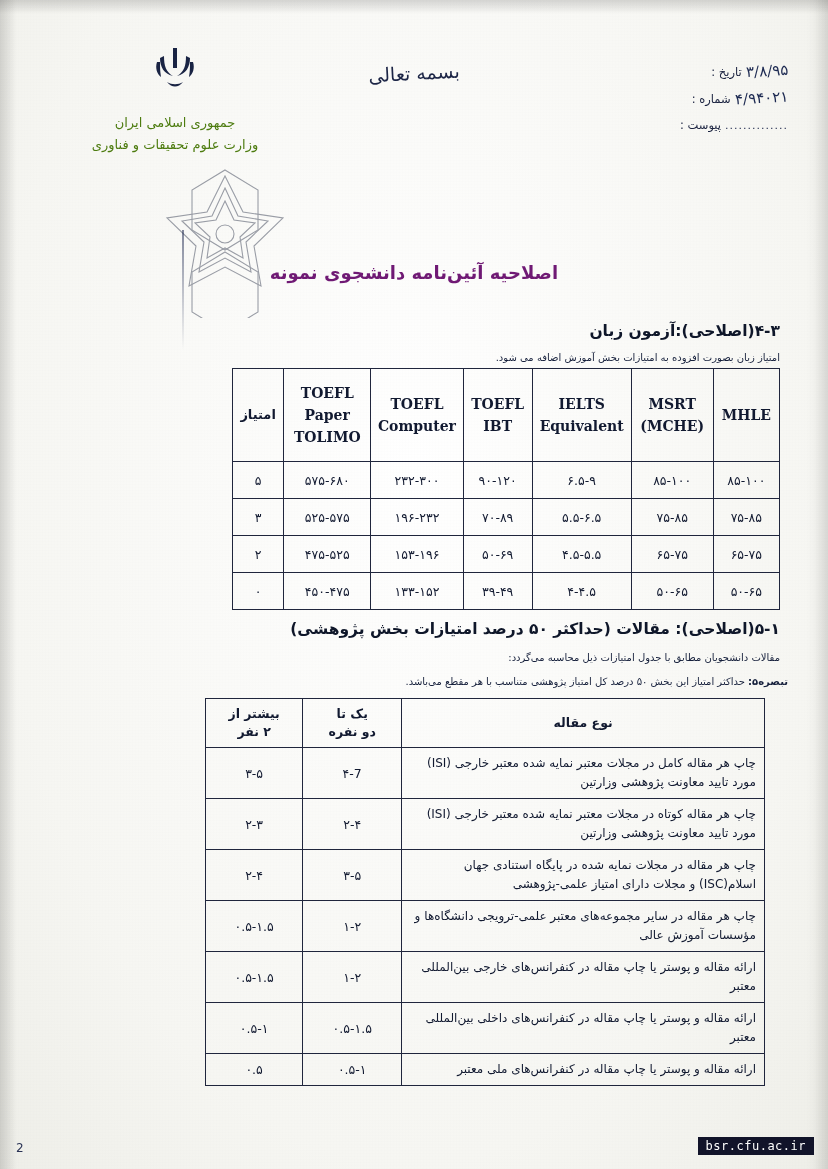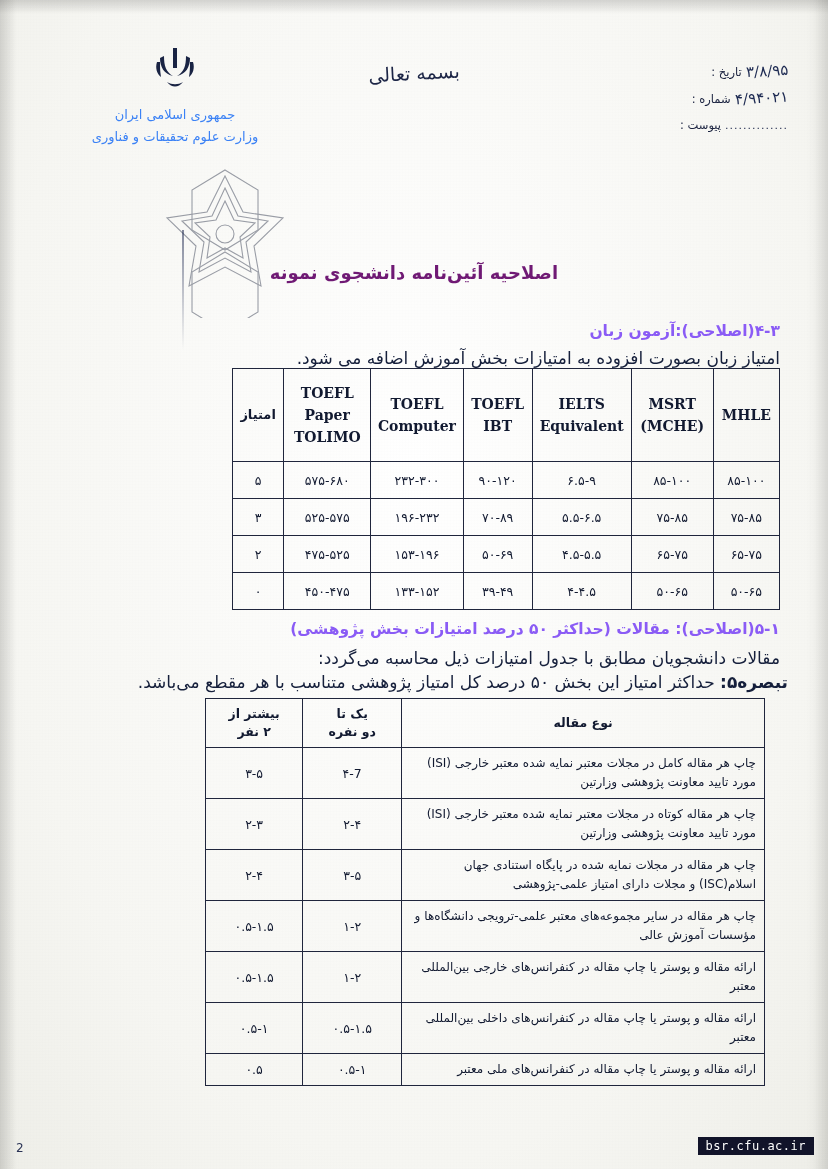--- a/index.html
+++ b/index.html
@@ -71,24 +71,24 @@
 
   
   #emblem-block { top: 44px; left: 60px; width: 230px; text-align: center; }
   #emblem-glyph {
     font-size: 42px;
     color: #1a2444;
     line-height: 44px;
     font-family: "DejaVu Sans", sans-serif;
   }
   #org-lines {
-    margin-top: 6px;
+    margin-top: 14px;
     font-size: 13px;
     line-height: 22px;
-    color: #3b82f6;
+    color: #4d7c0f;
     font-family: "DejaVu Sans", sans-serif;
   }
   #org-lines div { letter-spacing: .5px; }
   #vazir-line { margin-top: 4px; letter-spacing: 6px; font-size: 13px; }
 
   
   #star-motif {
     top: 168px; left: 150px;
     width: 150px; height: 150px;
     opacity: .55;
@@ -103,25 +103,25 @@
   #doc-title {
     top: 262px; right: 0; left: 0;
     text-align: center;
     font-size: 18px;
     font-weight: bold;
     color: #701a75;
   }
   .heading {
     font-size: 15.5px;
     font-weight: bold;
-    color: #8b5cf6;
+    color: #0f172a;
     text-align: right;
   }
   .para {
-    font-size: 17px;
+    font-size: 10px;
     color: #16203c;
     text-align: right;
     line-height: 20px;
   }
   #sec1-heading { top: 322px; right: 48px; width: 740px; }
   #sec1-note    { top: 348px; right: 48px; width: 740px; }
 
   
   #lang-table {
     top: 368px; right: 48px;

